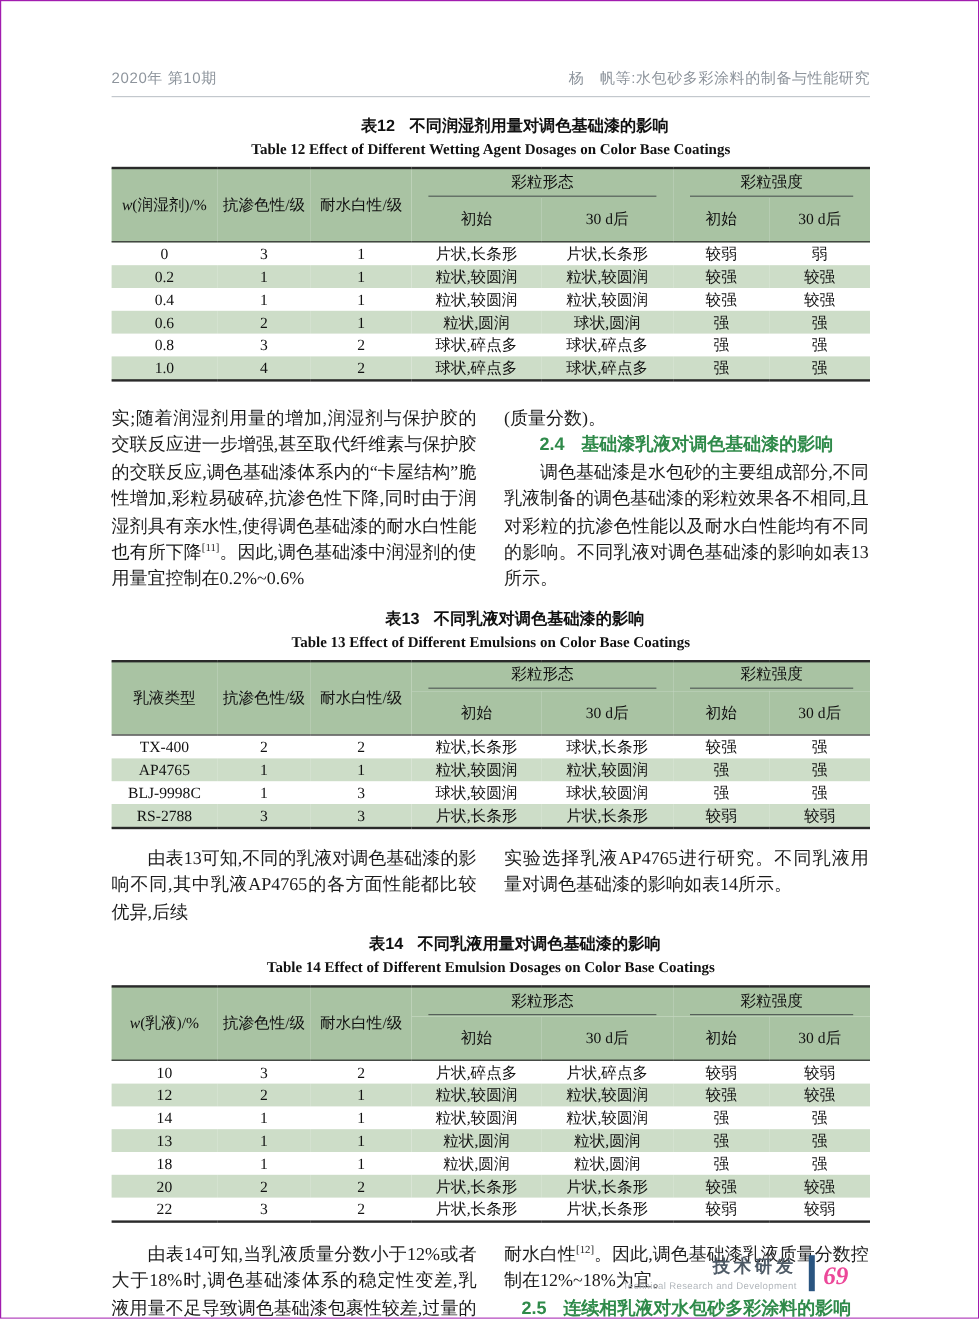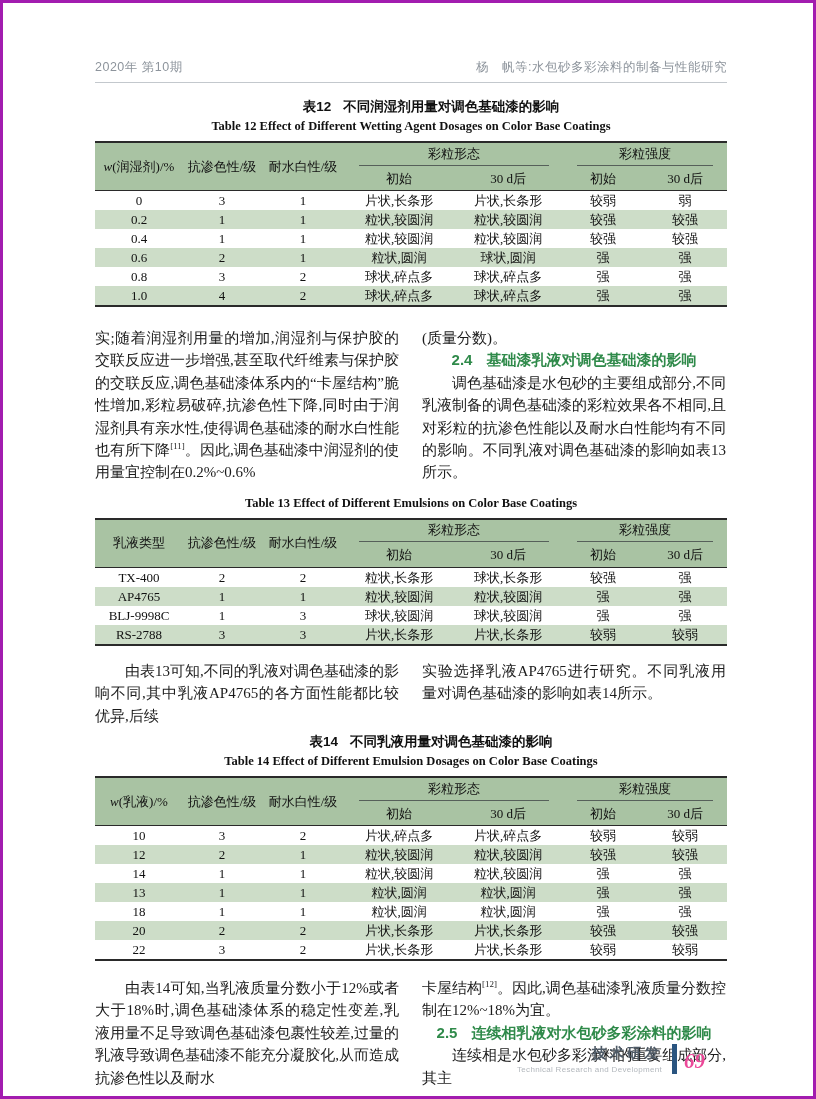--- a/index.html
+++ b/index.html
@@ -1,18 +1,18 @@
 <!DOCTYPE html>
 <html><head>
 <meta charset="utf-8">
 <style>
   html,body { margin:0; padding:0; background:#ffffff; }
   .page {
     position:relative; width:816px; height:1099px; margin:0 auto;
-    background:#ffffff; box-sizing:border-box; border:3px solid #a21caf;
+    background:#ffffff; box-sizing:border-box; border:1px solid #a21caf;
     font-family:"Liberation Serif","DejaVu Serif",serif; color:#1b1b1b;
     overflow:hidden;
   }
   .inner { margin:0 92px 0 92px; width:632px; }
 
   
   .page-header {
     display:flex; justify-content:space-between; align-items:flex-end;
     padding-top:56px; padding-bottom:6px;
     border-bottom:1px solid #c3c8cd;
@@ -35,21 +35,21 @@
   table {
     width:632px; border-collapse:collapse; table-layout:fixed;
     margin-top:7px; font-size:13px;
     border-top:2px solid #2a2a2a; border-bottom:2px solid #2a2a2a;
   }
   thead { background:#a9c3a3; }
   thead th {
     font-weight:normal; font-size:13px; padding:0; color:#111;
     vertical-align:middle; height:25px;
   }
-  thead tr.sub th { height:23px; border-bottom:1px solid #2a2a2a; }
+  thead tr.sub th { height:36px; border-bottom:1px solid #2a2a2a; }
   thead th[rowspan] { border-bottom:1px solid #2a2a2a; }
   th.group { height:24px; }
   .grp-line { border-bottom:1px solid #56605a; padding-bottom:2px; margin:0 14px; }
   tbody td { text-align:center; height:19px; padding:0; line-height:19px; color:#111; }
   tbody tr.alt { background:#cdddc8; }
   .ital { font-style:italic; font-family:"Liberation Serif",serif; }
 
   
   .cols { display:flex; gap:23px; text-align:justify; }
   .col { width:304px; font-size:15px; line-height:22.4px; }
@@ -198,20 +198,23 @@
         <p><span>实;随着润湿剂用量的增加,润湿剂与保护胶的交联反应进一步增强,甚至取代纤维素与保护胶的交联反应,调色基础漆体系内的“卡屋结构”脆性增加,彩粒易破碎,抗渗色性下降,同时由于润湿剂具有亲水性,使得调色基础漆的耐水白性能也有所下降</span><sup>[11]</sup><span>。因此,调色基础漆中润湿剂的使用量宜控制在0.2%~0.6%</span></p>
       </div>
       <div class="col">
         <p>(质量分数)。</p>
         <p class="sec-heading"><span class="hnum">2.4</span><span>基础漆乳液对调色基础漆的影响</span></p>
         <p class="ind">调色基础漆是水包砂的主要组成部分,不同乳液制备的调色基础漆的彩粒效果各不相同,且对彩粒的抗渗色性能以及耐水白性能均有不同的影响。不同乳液对调色基础漆的影响如表13所示。</p>
       </div>
     </div>
 
     <div class="tbl-block mt12">
+      <div class="tbl-title-cn">
+        <span class="tlabel">表13</span><span>不同乳液对调色基础漆的影响</span>
+      </div>
       <div class="tbl-title-en">Table 13   Effect of Different Emulsions on Color Base Coatings</div>
       <table>
         <colgroup>
             <col style="width:88px">
             <col style="width:78px">
             <col style="width:84px">
             <col style="width:108px">
             <col style="width:110px">
             <col style="width:80px">
             <col style="width:84px">
@@ -385,21 +388,21 @@
             </tr>
           </tbody>
       </table>
     </div>
 
     <div class="cols mt16">
       <div class="col">
         <p class="ind">由表14可知,当乳液质量分数小于12%或者大于18%时,调色基础漆体系的稳定性变差,乳液用量不足导致调色基础漆包裹性较差,过量的乳液导致调色基础漆不能充分凝胶化,从而造成抗渗色性以及耐水</p>
       </div>
       <div class="col">
-        <p><span>卡屋结构</span><sup>[12]</sup><span>。因此,调色基础漆乳液质量分数控制在12%~18%为宜。</span></p>
+        <p><span>耐水白性</span><sup>[12]</sup><span>。因此,调色基础漆乳液质量分数控制在12%~18%为宜。</span></p>
         <p class="sec-heading"><span class="hnum">2.5</span><span>连续相乳液对水包砂多彩涂料的影响</span></p>
         <p class="ind">连续相是水包砂多彩涂料的重要组成部分,其主</p>
       </div>
     </div>
 
   </div>
 
   <div class="footer">
     <div class="footer-text">
       <div class="footer-cn">技术研发</div>

